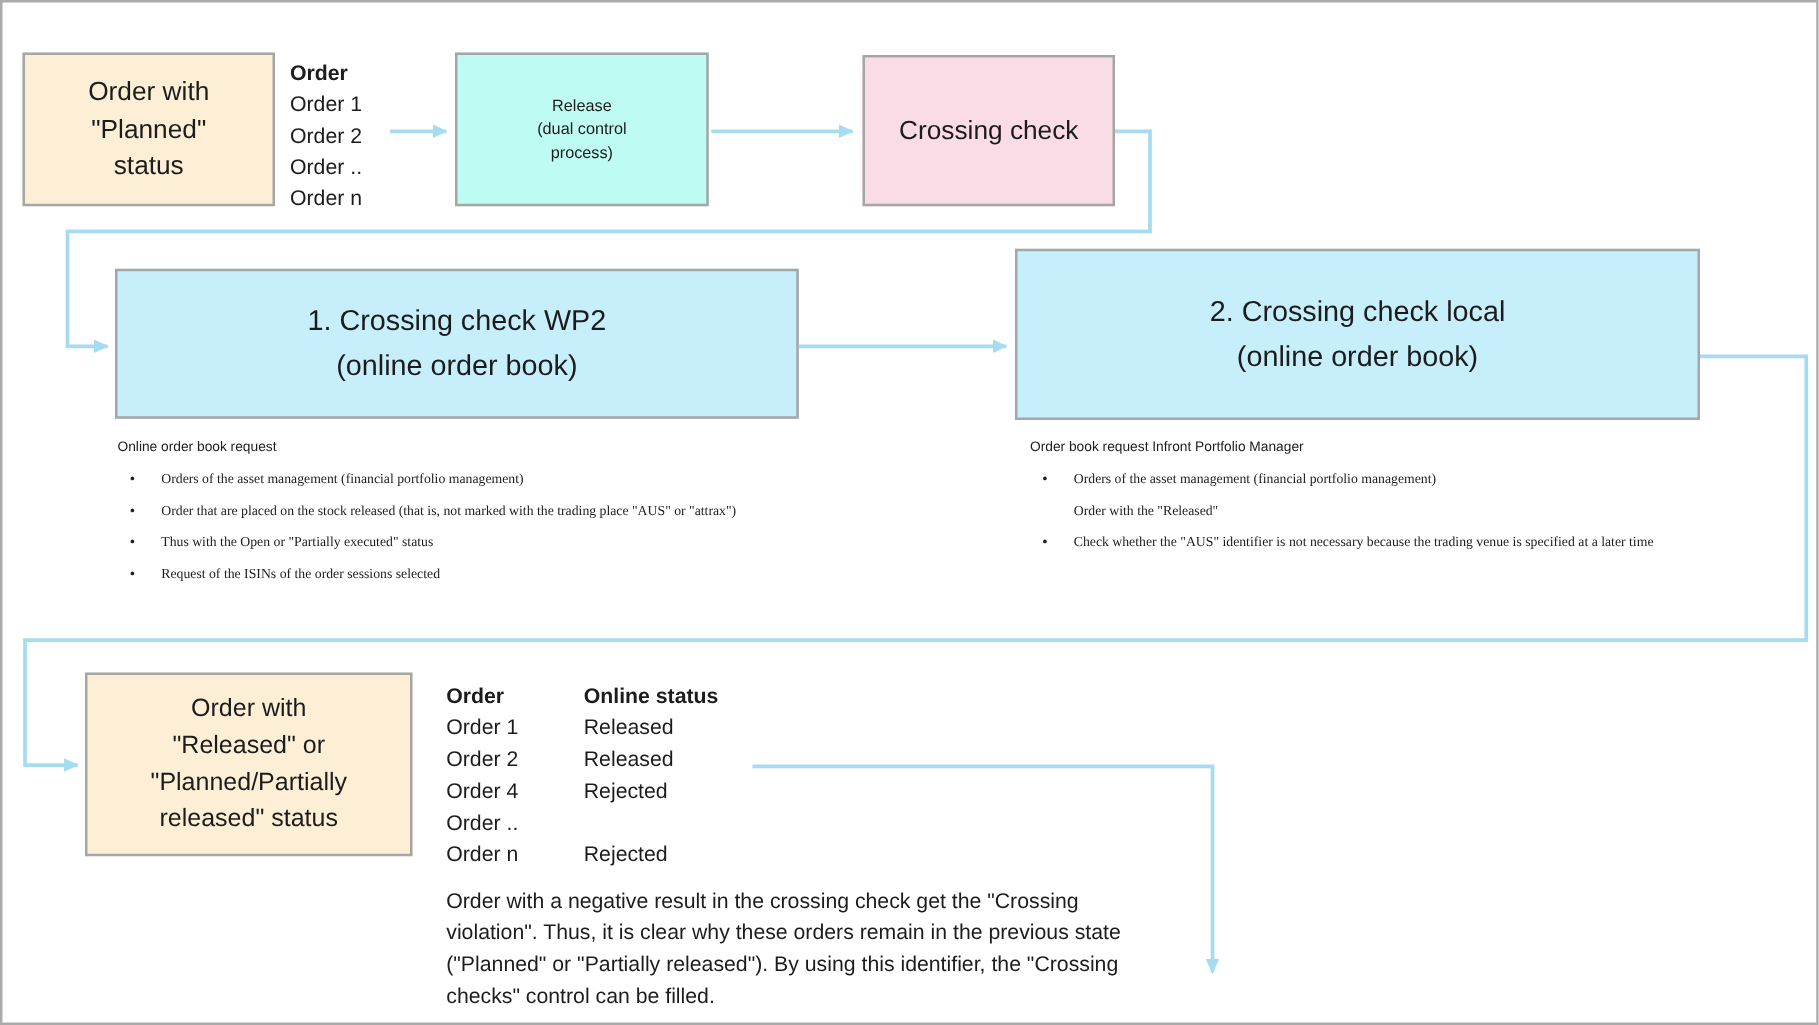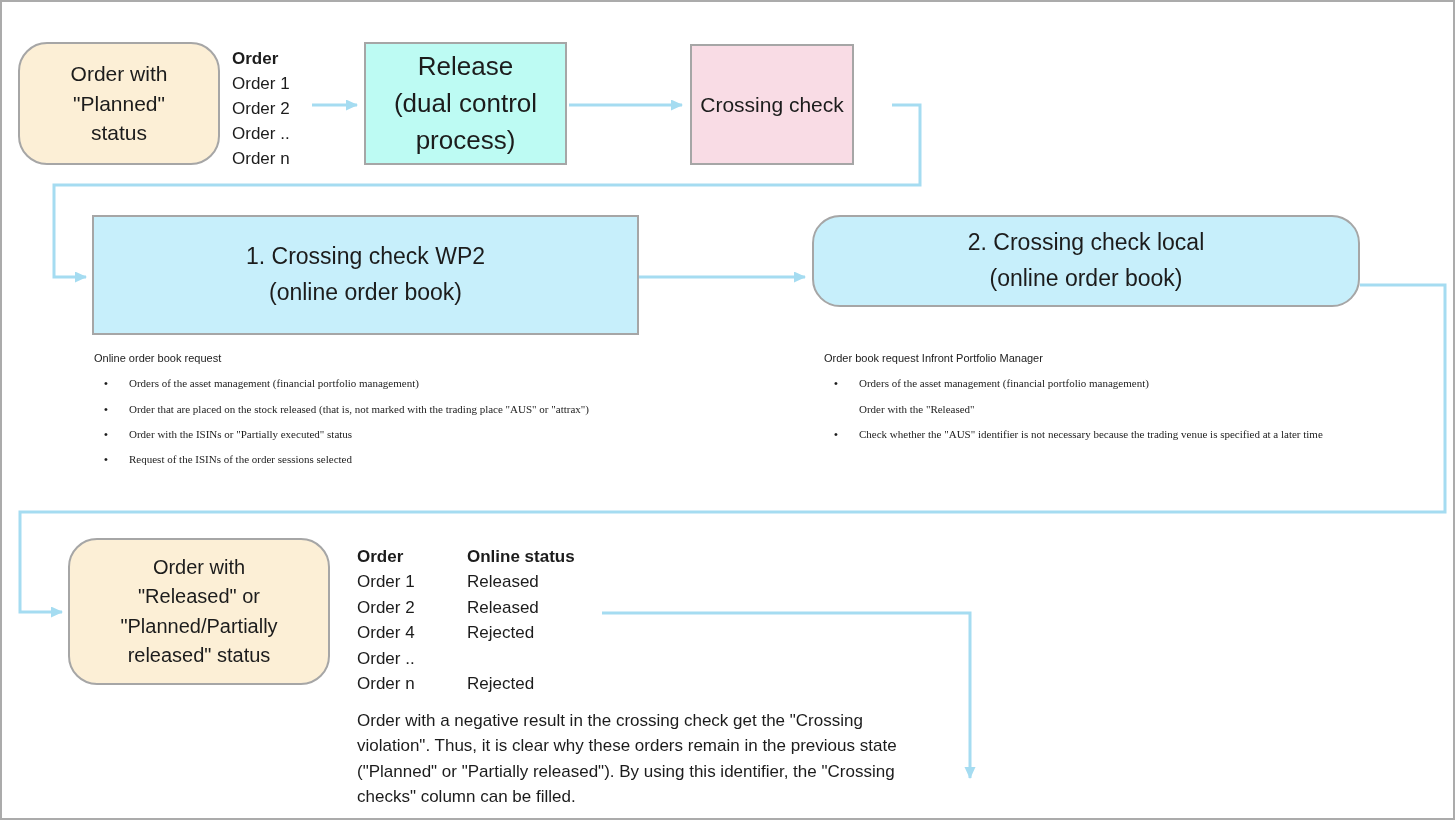--- a/index.html
+++ b/index.html
@@ -14,30 +14,30 @@
   }
   svg.wires{position:absolute; left:0; top:0; width:1455px; height:820px; pointer-events:none;}
   .connector{stroke:var(--connector); stroke-width:3; fill:none;}
   .arrowhead{fill:var(--connector); stroke:none;}
 
   .node{
     position:absolute; box-sizing:border-box; border:2px solid var(--box_border);
     display:flex; align-items:center; justify-content:center; text-align:center;
     white-space:pre-line;
   }
-  .node.cream{background:var(--cream); font-size:21px; line-height:1.42;border-radius:29px;}
-  .node.cyan{background:var(--cyan); font-size:26px; line-height:1.42;}
+  .node.cream{background:var(--cream); font-size:21px; line-height:1.42;}
+  .node.cyan{background:var(--cyan); font-size:13px; line-height:1.42;}
   .node.pink{background:var(--pink); font-size:21px;}
   .node.blue{background:var(--blue); font-size:23px; line-height:1.55;}
 
   #planned-box{left:16px; top:40px; width:202px; height:123px;}
   #release-box{left:362px; top:40px; width:203px; height:123px;}
-  #crossing-box{left:688px; top:42px; width:164px; height:121px;}
+  #crossing-box{left:688px; top:42px; width:202px; height:121px;}
   #wp2-box{left:90px; top:213px; width:547px; height:120px;}
-  #local-box{left:810px; top:213px; width:548px; height:92px;border-radius:28px;}
+  #local-box{left:810px; top:197px; width:548px; height:137px;}
   #result-box{left:66px; top:536px; width:262px; height:147px; font-size:20px; line-height:1.47;}
 
   .orderlist{position:absolute; left:230px; top:44px; font-size:17px; line-height:25px;}
   .orderlist .hdr{font-weight:bold;}
 
   .textblock{position:absolute; font-size:11px; line-height:25.3px;}
   #wp2-text{left:92px; top:344px; width:650px;}
   #local-text{left:822px; top:344px; width:640px;}
   .bullet{display:flex; align-items:flex-start;}
   .bullet .dot{width:35px; padding-left:10px; box-sizing:border-box; flex:none;}
@@ -97,21 +97,21 @@
     <div class="bullet">
       <span class="dot">•</span>
       <span class="btext">Orders of the asset management (financial portfolio management)</span>
     </div>
     <div class="bullet">
       <span class="dot">•</span>
       <span class="btext">Order that are placed on the stock released (that is, not marked with the trading place "AUS" or "attrax")</span>
     </div>
     <div class="bullet">
       <span class="dot">•</span>
-      <span class="btext">Order with the ISINs or "Partially executed" status</span>
+      <span class="btext">Thus with the Open or "Partially executed" status</span>
     </div>
     <div class="bullet">
       <span class="dot">•</span>
       <span class="btext">Request of the ISINs of the order sessions selected</span>
     </div>
   </div>
 
   <div class="textblock" id="local-text">
     <div>Order book request Infront Portfolio Manager</div>
     <div class="bullet">
@@ -150,15 +150,15 @@
     <div class="trow">
       <span>Order ..</span>
       <span></span>
     </div>
     <div class="trow">
       <span>Order n</span>
       <span>Rejected</span>
     </div>
   </div>
 
-  <div class="textblock" id="note-text">Order with a negative result in the crossing check get the "Crossing violation". Thus, it is clear why these orders remain in the previous state ("Planned" or "Partially released"). By using this identifier, the "Crossing checks" column can be filled.</div>
+  <div class="textblock" id="note-text">Order with a negative result in the crossing check get the "Crossing violation". Thus, it is clear why these orders remain in the previous state ("Planned" or "Partially released"). By using this identifier, the "Crossing checks" control can be filled.</div>
 
 </div>
 
 </body></html>

